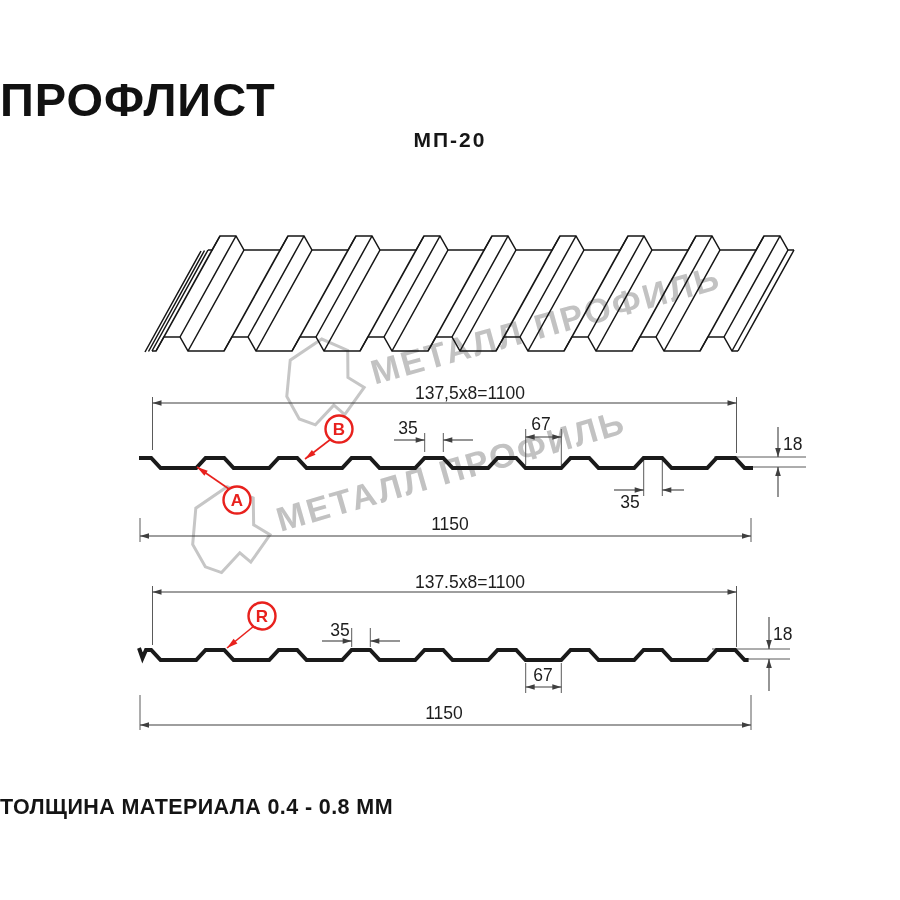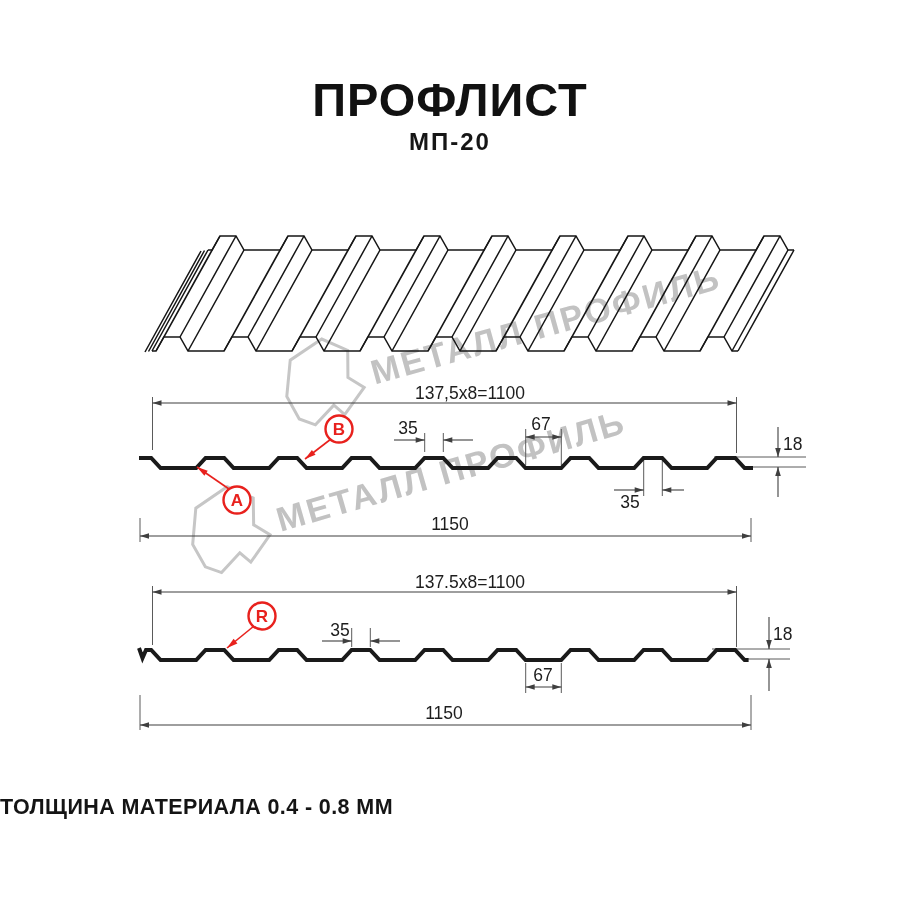--- a/index.html
+++ b/index.html
@@ -1,21 +1,21 @@
 <!DOCTYPE html>
 <html><head>
 <meta charset="utf-8">
 <style>
   html,body{margin:0;padding:0;background:#fff;}
   .page{position:relative;width:900px;height:900px;background:#ffffff;overflow:hidden;
         font-family:"Liberation Sans",sans-serif;}
-  .title{position:absolute;left:0;top:72px;width:900px;text-align:center;
+  .title{position:absolute;left:0;top:72px;width:900px;
          font-size:47px;font-weight:900;letter-spacing:1px;color:#111;}
   .subtitle{position:absolute;left:0;top:128px;width:900px;text-align:center;
-         font-size:24px;font-weight:600;letter-spacing:2px;color:#161616;}
+         font-size:21px;font-weight:600;letter-spacing:2px;color:#161616;}
   .footer{position:absolute;left:0;top:795px;width:900px;text-align:left;
          font-size:21.5px;font-weight:700;letter-spacing:0.4px;color:#141414;}
   svg.drawing{position:absolute;left:0;top:0;}
   .profile{fill:none;stroke:#1a1a1a;stroke-width:4;stroke-linejoin:miter;}
   .thin{fill:none;stroke:#161616;stroke-width:1.5;}
   .ext{stroke:#5a5a5a;stroke-width:1;}
   .dim{stroke:#3f3f3f;stroke-width:1.1;}
   .arrow{fill:#3f3f3f;stroke:none;}
   .dtxt{font-family:"Liberation Sans",sans-serif;font-size:17.5px;fill:#1d1d1d;}
   .mid{text-anchor:middle;}

